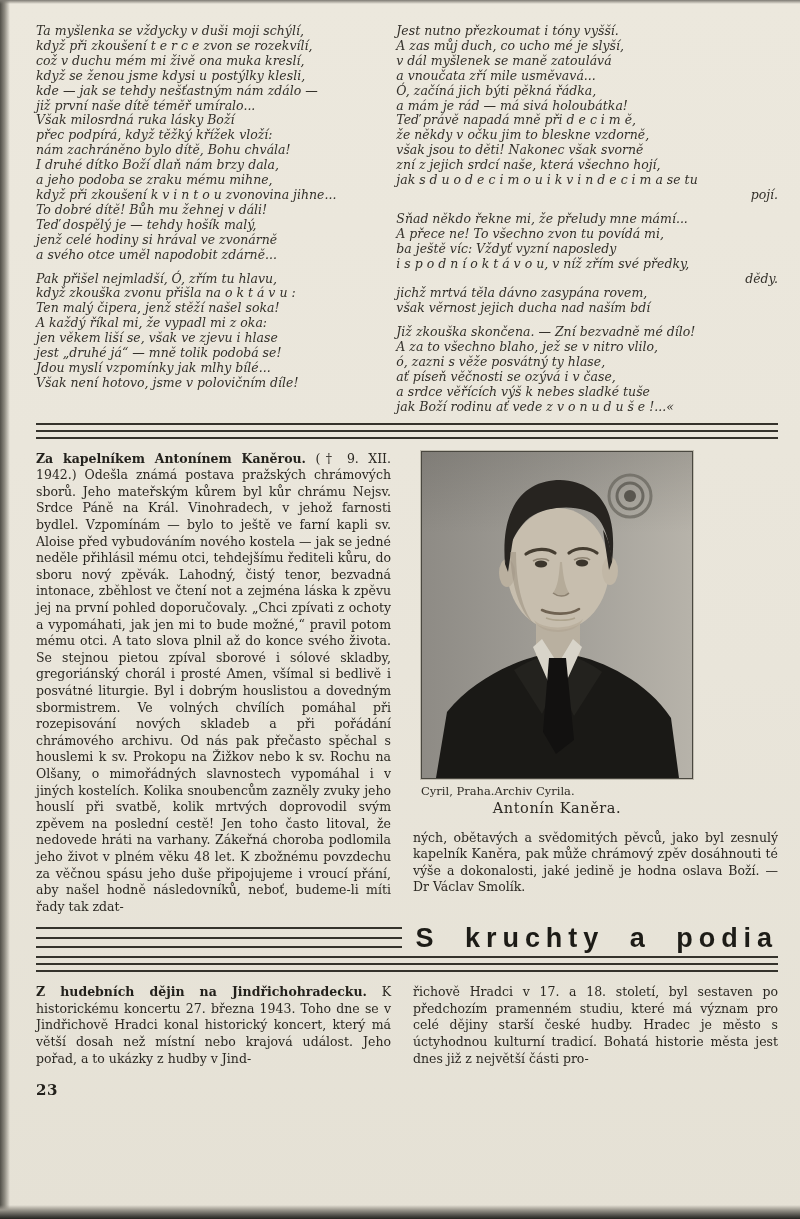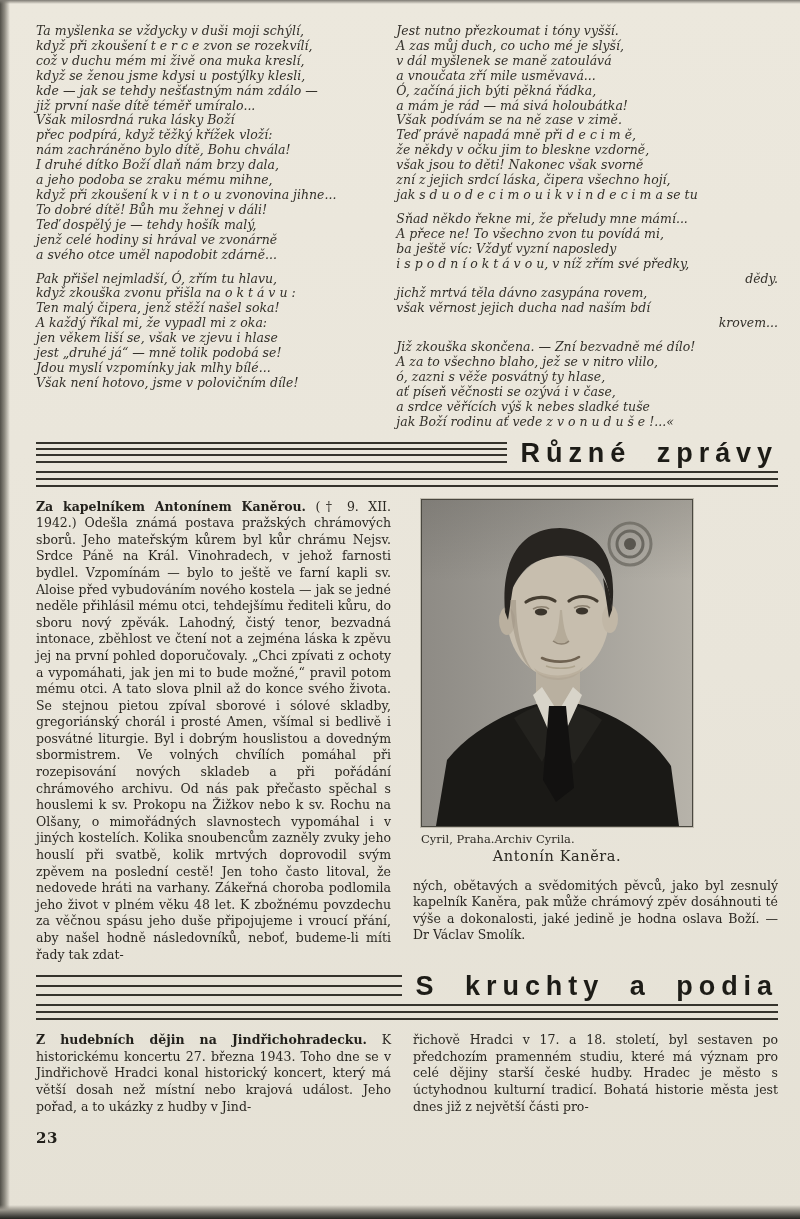--- a/index.html
+++ b/index.html
@@ -93,55 +93,45 @@
         <div class="poem-line">Jdou myslí vzpomínky jak mlhy bílé...</div>
         <div class="poem-line">Však není hotovo, jsme v polovičním díle!</div>
       </div>
     <div class="poem-col right">
         <div class="poem-line">Jest nutno přezkoumat i tóny vyšší.</div>
         <div class="poem-line">A zas můj duch, co ucho mé je slyší,</div>
         <div class="poem-line">v dál myšlenek se maně zatoulává</div>
         <div class="poem-line">a vnoučata zří mile usměvavá...</div>
         <div class="poem-line">Ó, začíná jich býti pěkná řádka,</div>
         <div class="poem-line">a mám je rád — má sivá holoubátka!</div>
-        <div class="poem-line">Však podívám se na ně zase v zimě.</div>
         <div class="poem-line">Teď právě napadá mně při d e c i m ě,</div>
         <div class="poem-line">že někdy v očku jim to bleskne vzdorně,</div>
         <div class="poem-line">však jsou to děti! Nakonec však svorně</div>
-        <div class="poem-line">zní z jejich srdcí láska, čipera všechno hojí,</div>
+        <div class="poem-line">zní z jejich srdcí naše, která všechno hojí,</div>
         <div class="poem-line">jak s d u o d e c i m o u  i  k v i n d e c i m a  se tu</div>
+        <div class="poem-line" style="text-align: right;">pojí.</div>
         <div class="poem-line spacer"></div>
         <div class="poem-line">Sňad někdo řekne mi, že přeludy mne mámí...</div>
         <div class="poem-line">A přece ne! To všechno zvon tu povídá mi,</div>
         <div class="poem-line">ba ještě víc: Vždyť vyzní naposledy</div>
         <div class="poem-line">i s p o d n í  o k t á v o u, v níž zřím své předky,</div>
         <div class="poem-line" style="text-align: right;">dědy.</div>
         <div class="poem-line">jichž mrtvá těla dávno zasypána rovem,</div>
         <div class="poem-line">však věrnost jejich ducha nad naším bdí</div>
-        <div class="poem-line" style="text-align: right;">krovem...</div>
         <div class="poem-line spacer"></div>
         <div class="poem-line">Již zkouška skončena. — Zní bezvadně mé dílo!</div>
         <div class="poem-line">A za to všechno blaho, jež se v nitro vlilo,</div>
         <div class="poem-line">ó, zazni s věže posvátný ty hlase,</div>
         <div class="poem-line">ať píseň věčnosti se ozývá i v čase,</div>
         <div class="poem-line">a srdce věřících výš k nebes sladké tuše</div>
         <div class="poem-line">jak Boží rodinu ať vede z v o n u  d u š e !...«</div>
       </div>
   </div>
 
   <div class="rule-header">
-    <div class="rh-top">
-      <div class="rh-lines">
-        <div class="rl"></div>
-          <div class="rl"></div>
-          <div class="rl"></div>
-          <div class="rl"></div>
-      </div>
-      <div class="rh-title">Různé zprávy</div>
-    </div>
     <div class="rh-bottom">
       <div class="rl"></div>
         <div class="rl"></div>
         <div class="rl"></div>
     </div>
   </div>
 
   <div class="two-col">
     <div class="col-l">
       <p class="body-text"><b>Za kapelníkem Antonínem Kaněrou.</b><span> († 9. XII. 1942.) Odešla známá postava pražských chrámových sborů. Jeho mateřským kůrem byl kůr chrámu Nejsv. Srdce Páně na Král. Vinohradech, v jehož farnosti bydlel. Vzpomínám — bylo to ještě ve farní kapli sv. Aloise před vybudováním nového kostela — jak se jedné neděle přihlásil mému otci, tehdejšímu řediteli kůru, do sboru nový zpěvák. Lahodný, čistý tenor, bezvadná intonace, zběhlost ve čtení not a zejména láska k zpěvu jej na první pohled doporučovaly. „Chci zpívati z ochoty a vypomáhati, jak jen mi to bude možné,“ pravil potom mému otci. A tato slova plnil až do konce svého života. Se stejnou pietou zpíval sborové i sólové skladby, gregoriánský chorál i prosté Amen, všímal si bedlivě i posvátné liturgie. Byl i dobrým houslistou a dovedným sbormistrem. Ve volných chvílích pomáhal při rozepisování nových skladeb a při pořádání chrámového archivu. Od nás pak přečasto spěchal s houslemi k sv. Prokopu na Žižkov nebo k sv. Rochu na Olšany, o mimořádných slavnostech vypomáhal i v jiných kostelích. Kolika snoubencům zazněly zvuky jeho houslí při svatbě, kolik mrtvých doprovodil svým zpěvem na poslední cestě! Jen toho často litoval, že nedovede hráti na varhany. Zákeřná choroba podlomila jeho život v plném věku 48 let. K zbožnému povzdechu za věčnou spásu jeho duše připojujeme i vroucí přání, aby našel hodně následovníků, neboť, budeme-li míti řady tak zdat-</span></p>

